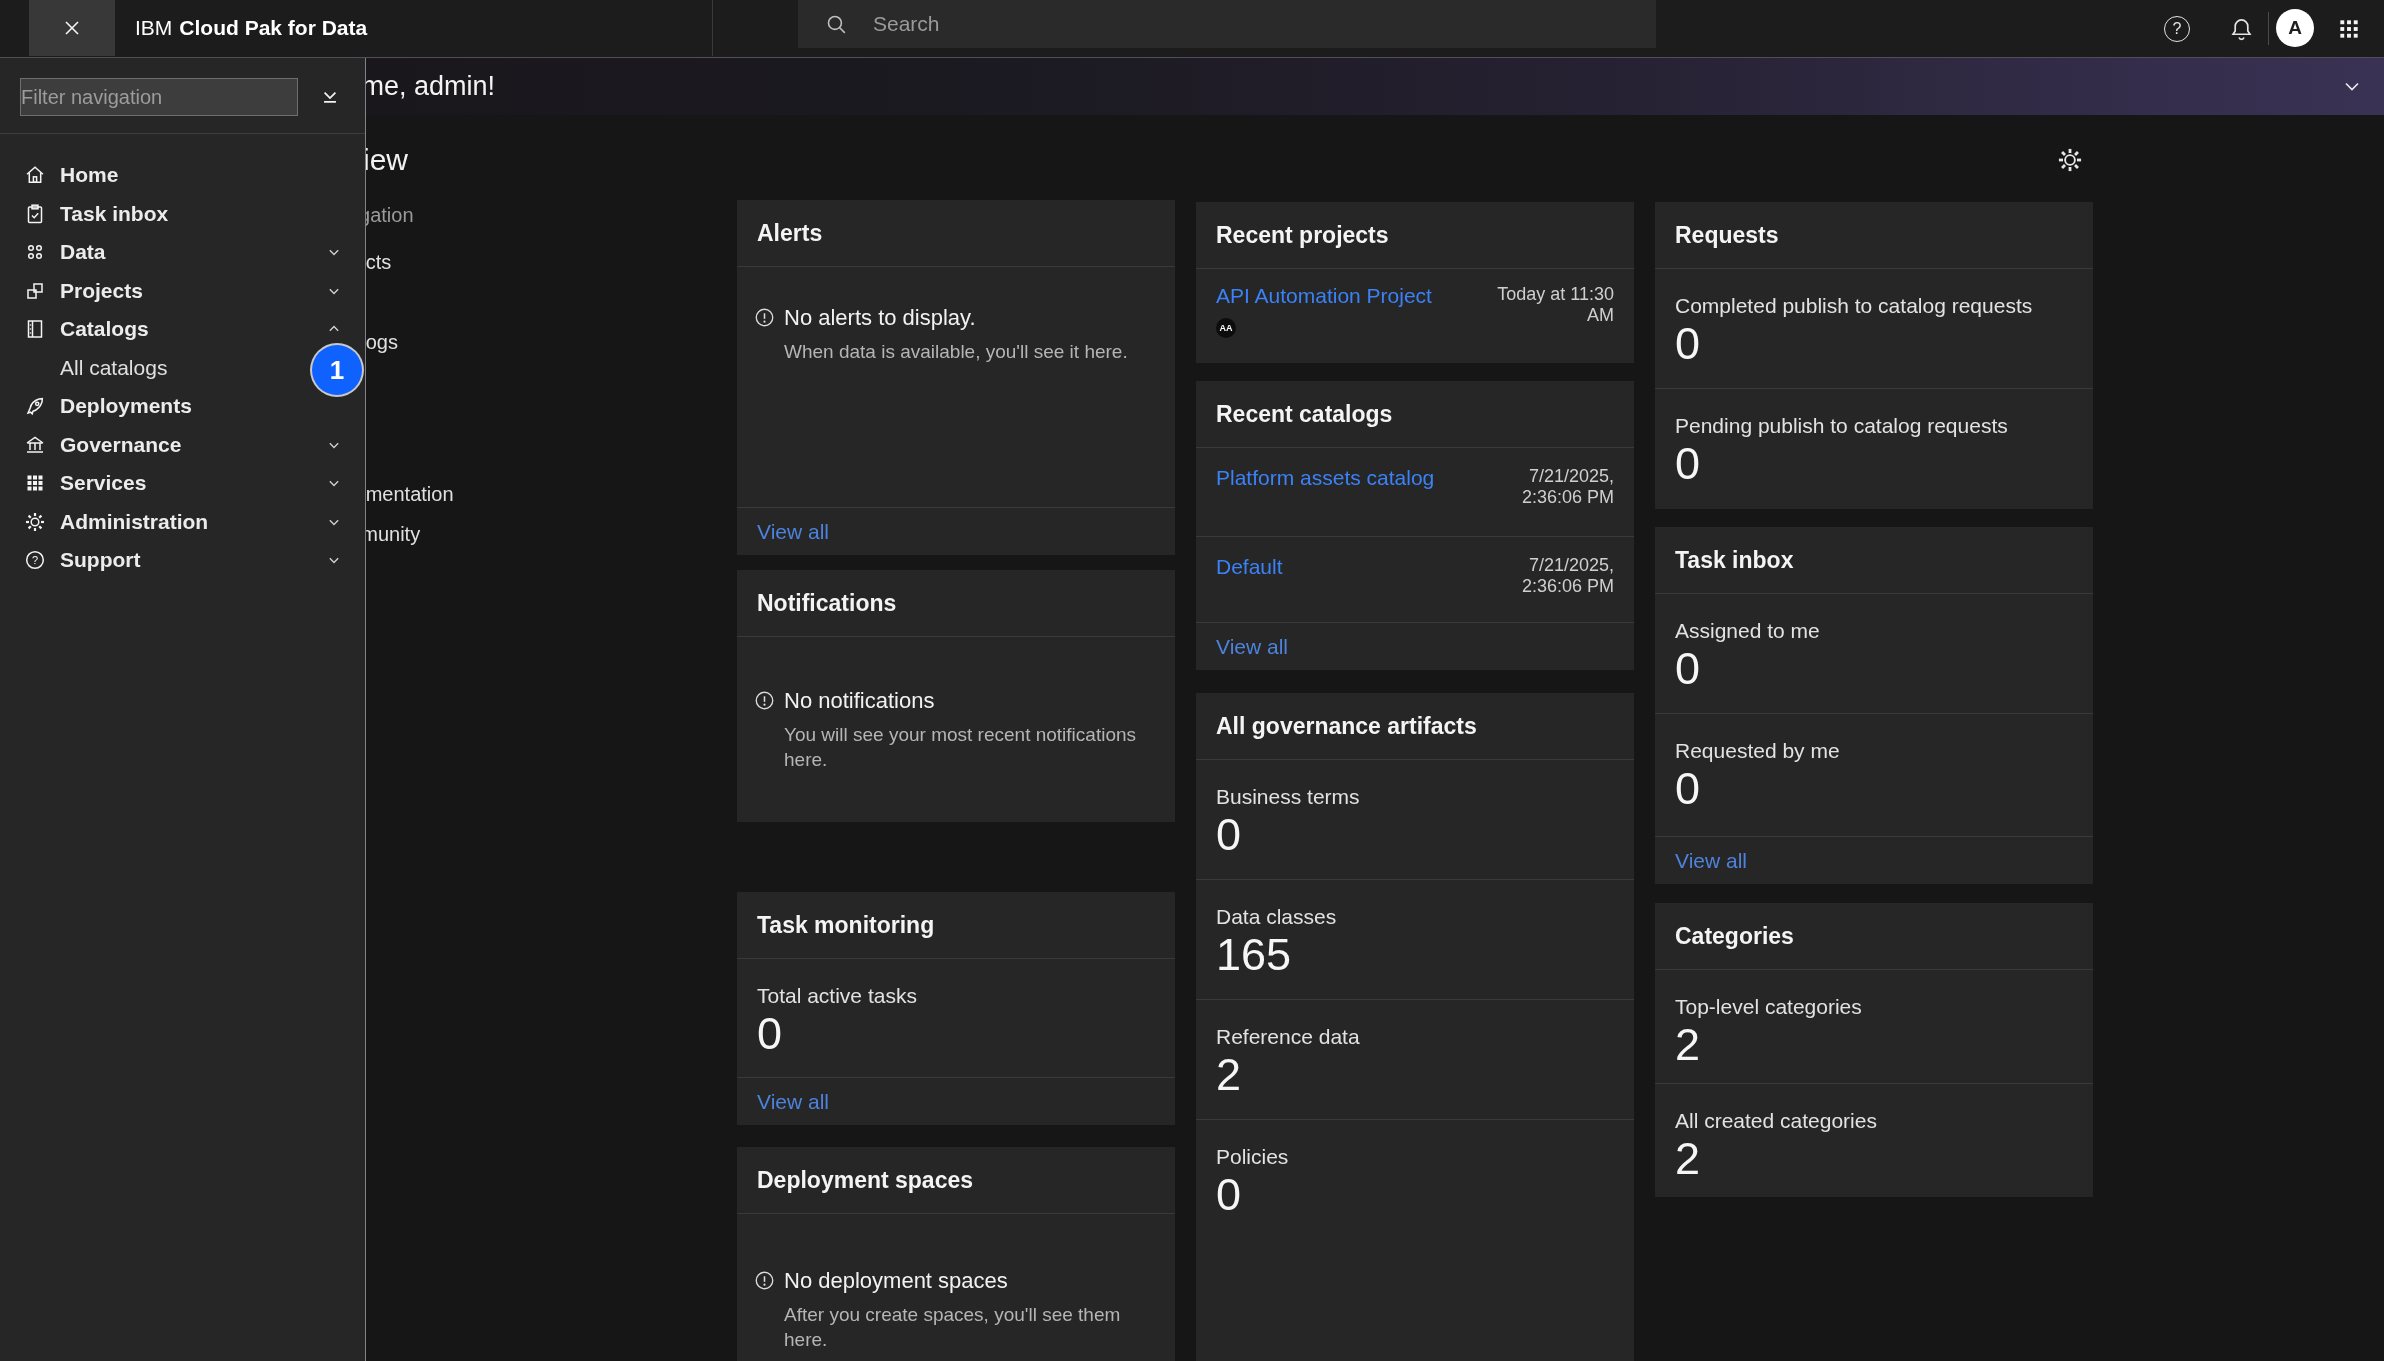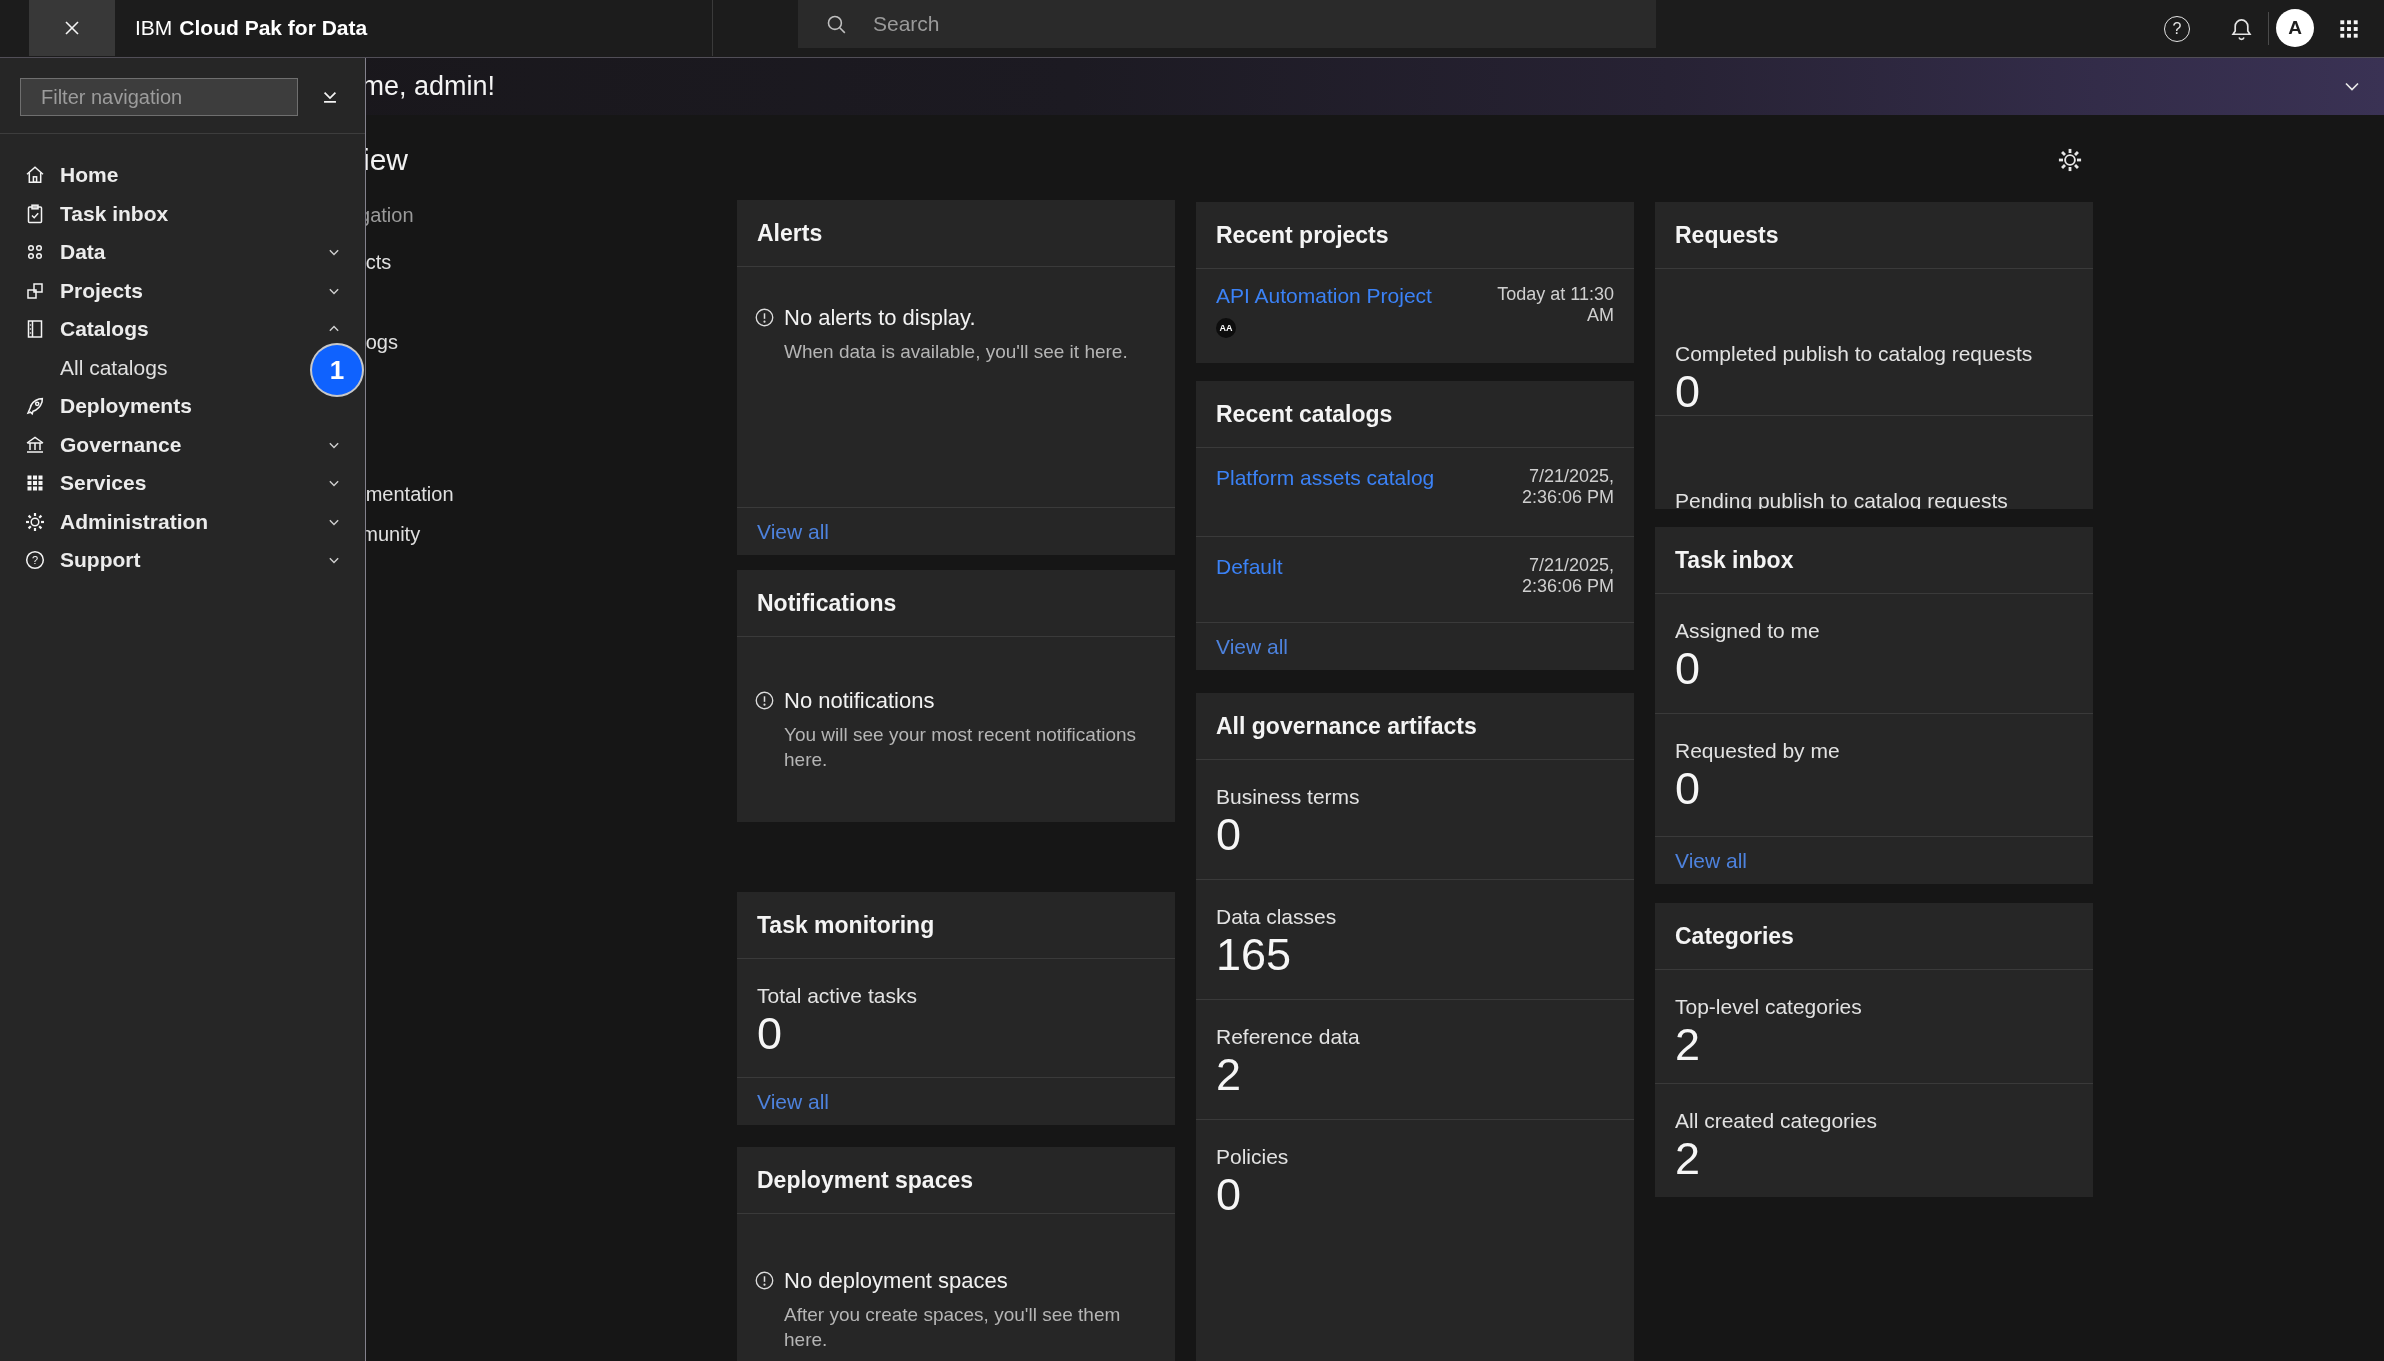--- a/index.html
+++ b/index.html
@@ -38,21 +38,21 @@
   
   .bg-frag{position:absolute;z-index:5;white-space:nowrap;}
   .bg-overview{left:283px;top:143px;font-size:30px;color:#f2f2f2;}
   .bg-link{left:319px;font-size:20px;color:#e0e0e0;cursor:pointer;}
   .bg-link.dim{color:#9a9a9a;}
 
   
   .sidenav{position:absolute;left:0;top:57px;width:365px;height:1304px;background:#262626;
     border-right:1px solid #83818c;z-index:50;box-sizing:content-box;}
   .filter-input{position:absolute;left:20px;top:21px;width:278px;height:38px;box-sizing:border-box;
-    background:#3d3d3d;border:1px solid #6f6f6f;color:#f4f4f4;padding:0 20px;font-size:20px;
+    background:#3d3d3d;border:1px solid #6f6f6f;color:#f4f4f4;padding:0 0;font-size:20px;
     font-family:"Liberation Sans",sans-serif;outline:none;}
   .filter-input::placeholder{color:#9c9c9c;}
   .collapse-btn{position:absolute;left:314px;top:24px;width:32px;height:32px;display:flex;
     align-items:center;justify-content:center;cursor:pointer;}
   .side-divider{position:absolute;left:0;top:76px;width:100%;height:1px;background:#3d3d3d;}
   .nav-list{position:absolute;left:0;top:99px;width:100%;}
   .nav-item{position:relative;height:38.5px;display:flex;align-items:center;padding-left:23px;cursor:pointer;}
   .nav-icon{width:24px;height:24px;margin-right:13px;flex:none;}
   .nav-label{font-size:21px;font-weight:700;color:#ececec;white-space:nowrap;}
   .nav-item.child{padding-left:60px;}
@@ -240,21 +240,21 @@
   <div class="mrow">
     <div class="mlabel">Reference data</div>
     <div class="mvalue">2</div>
   </div>
   <div class="mrow last">
     <div class="mlabel">Policies</div>
     <div class="mvalue">0</div>
   </div>
 </div>
 
-<div class="card" style="left:1655px;top:202px;width:438px;height:307px;gap:48px;">
+<div class="card" style="left:1655px;top:202px;width:438px;height:307px;">
   <div class="card-h">Requests</div>
   <div class="mrow">
     <div class="mlabel">Completed publish to catalog requests</div>
     <div class="mvalue">0</div>
   </div>
   <div class="mrow last">
     <div class="mlabel">Pending publish to catalog requests</div>
     <div class="mvalue">0</div>
   </div>
 </div>

